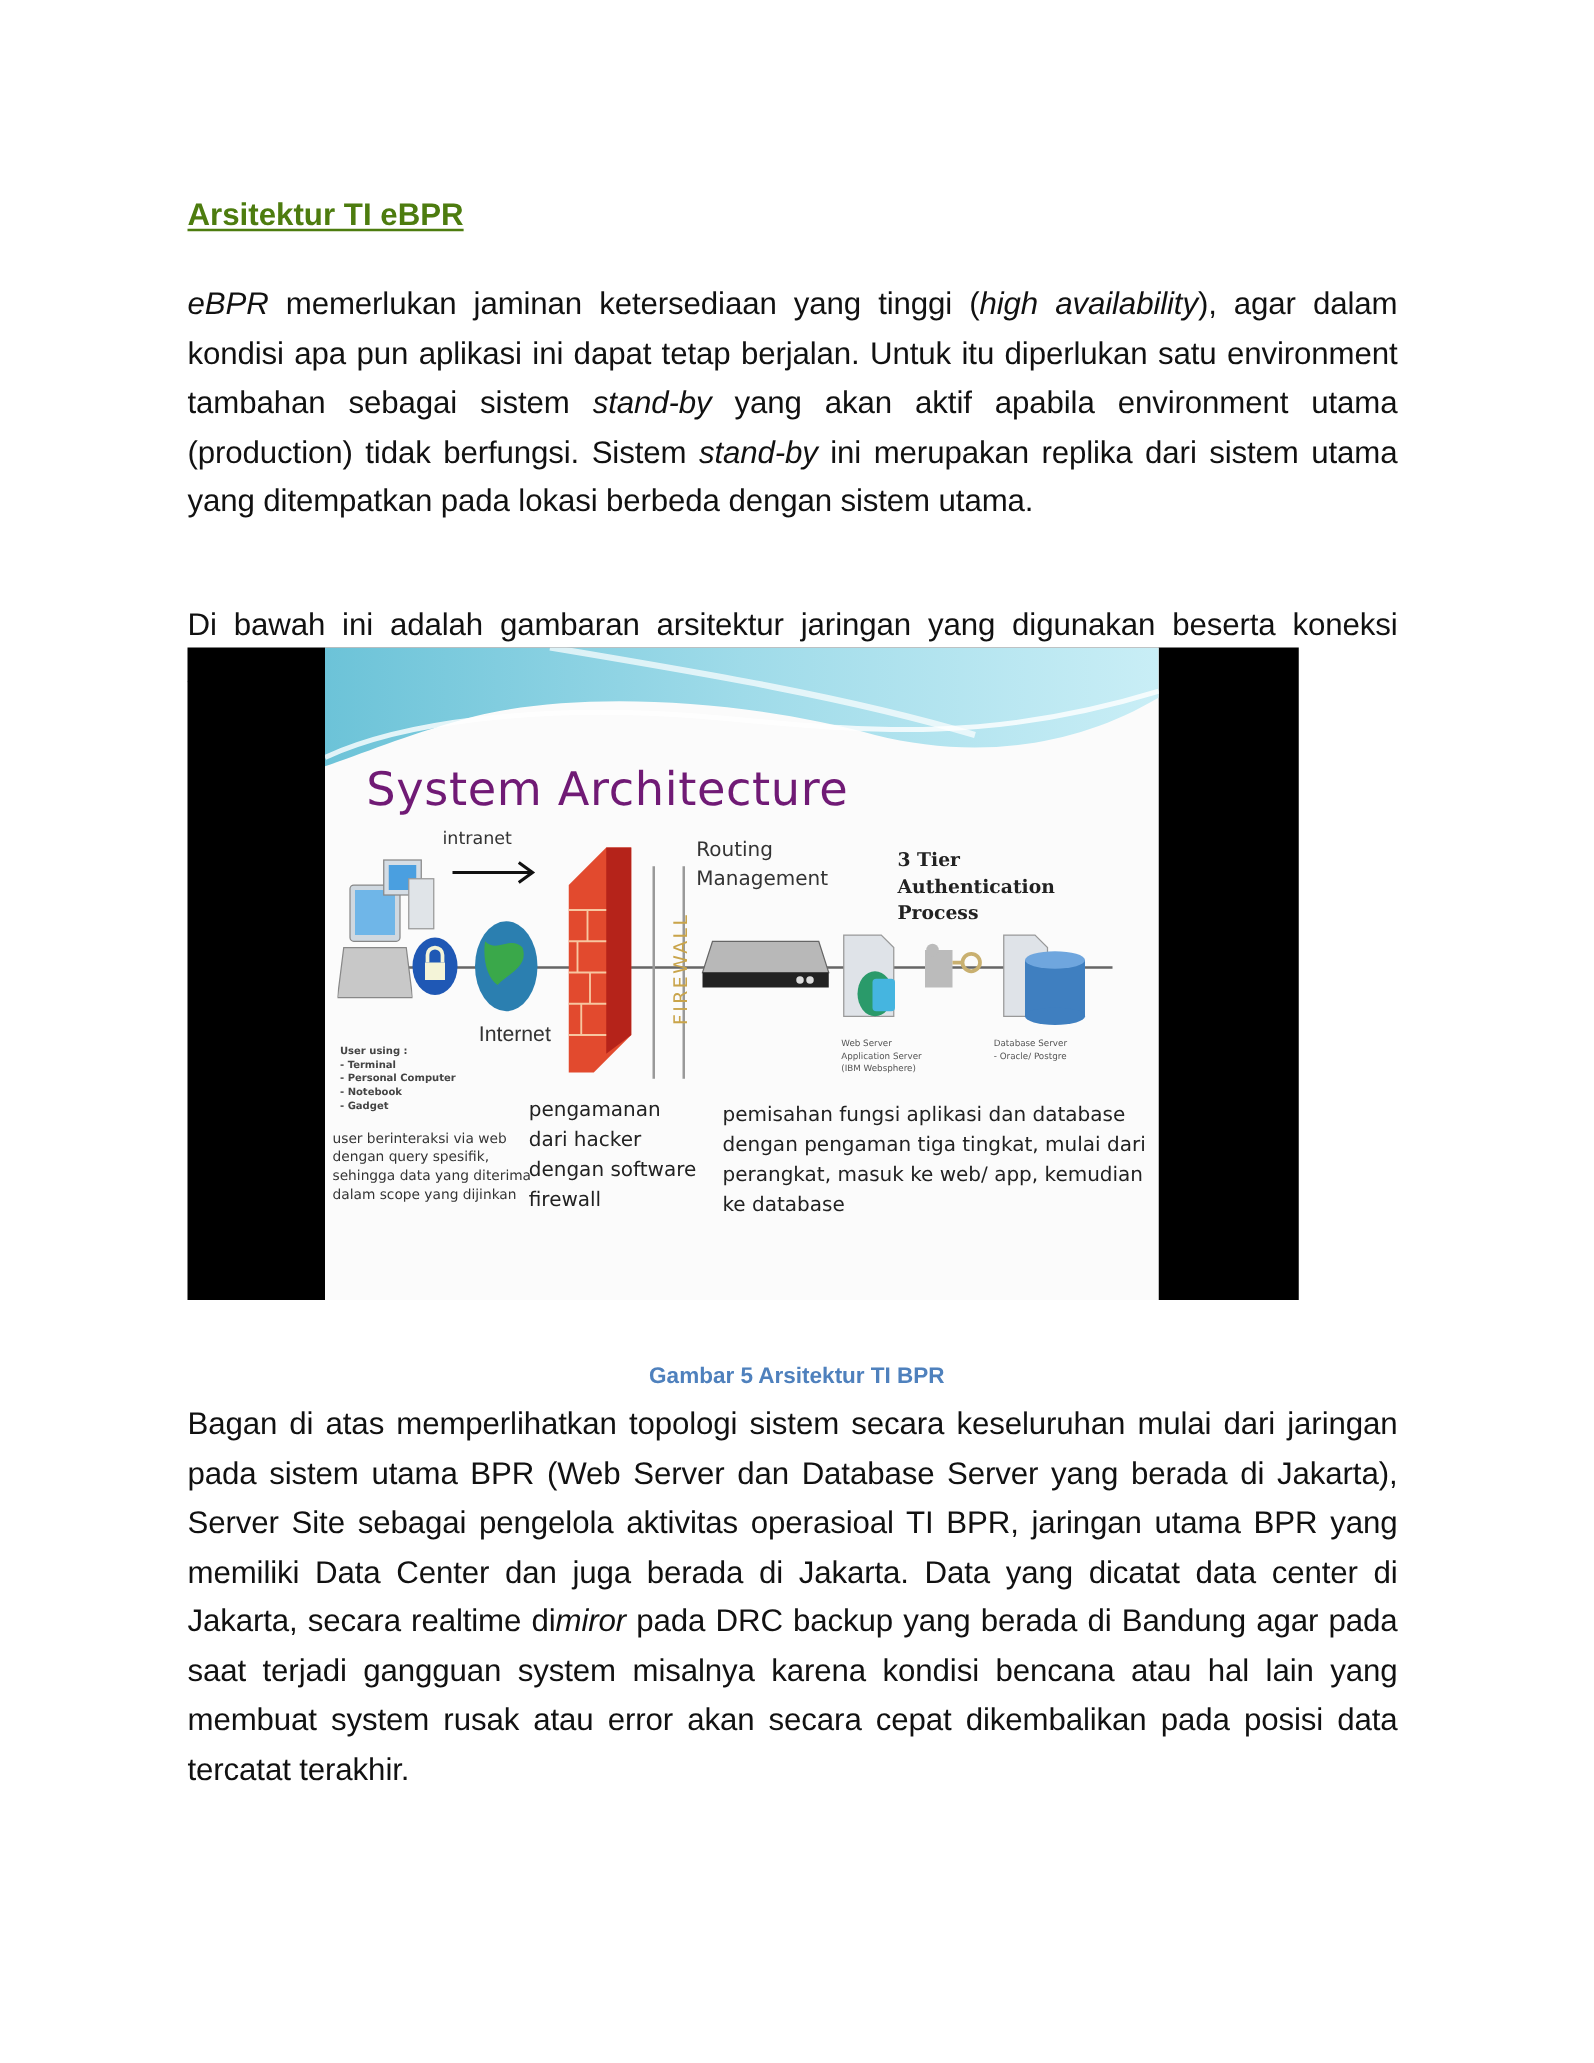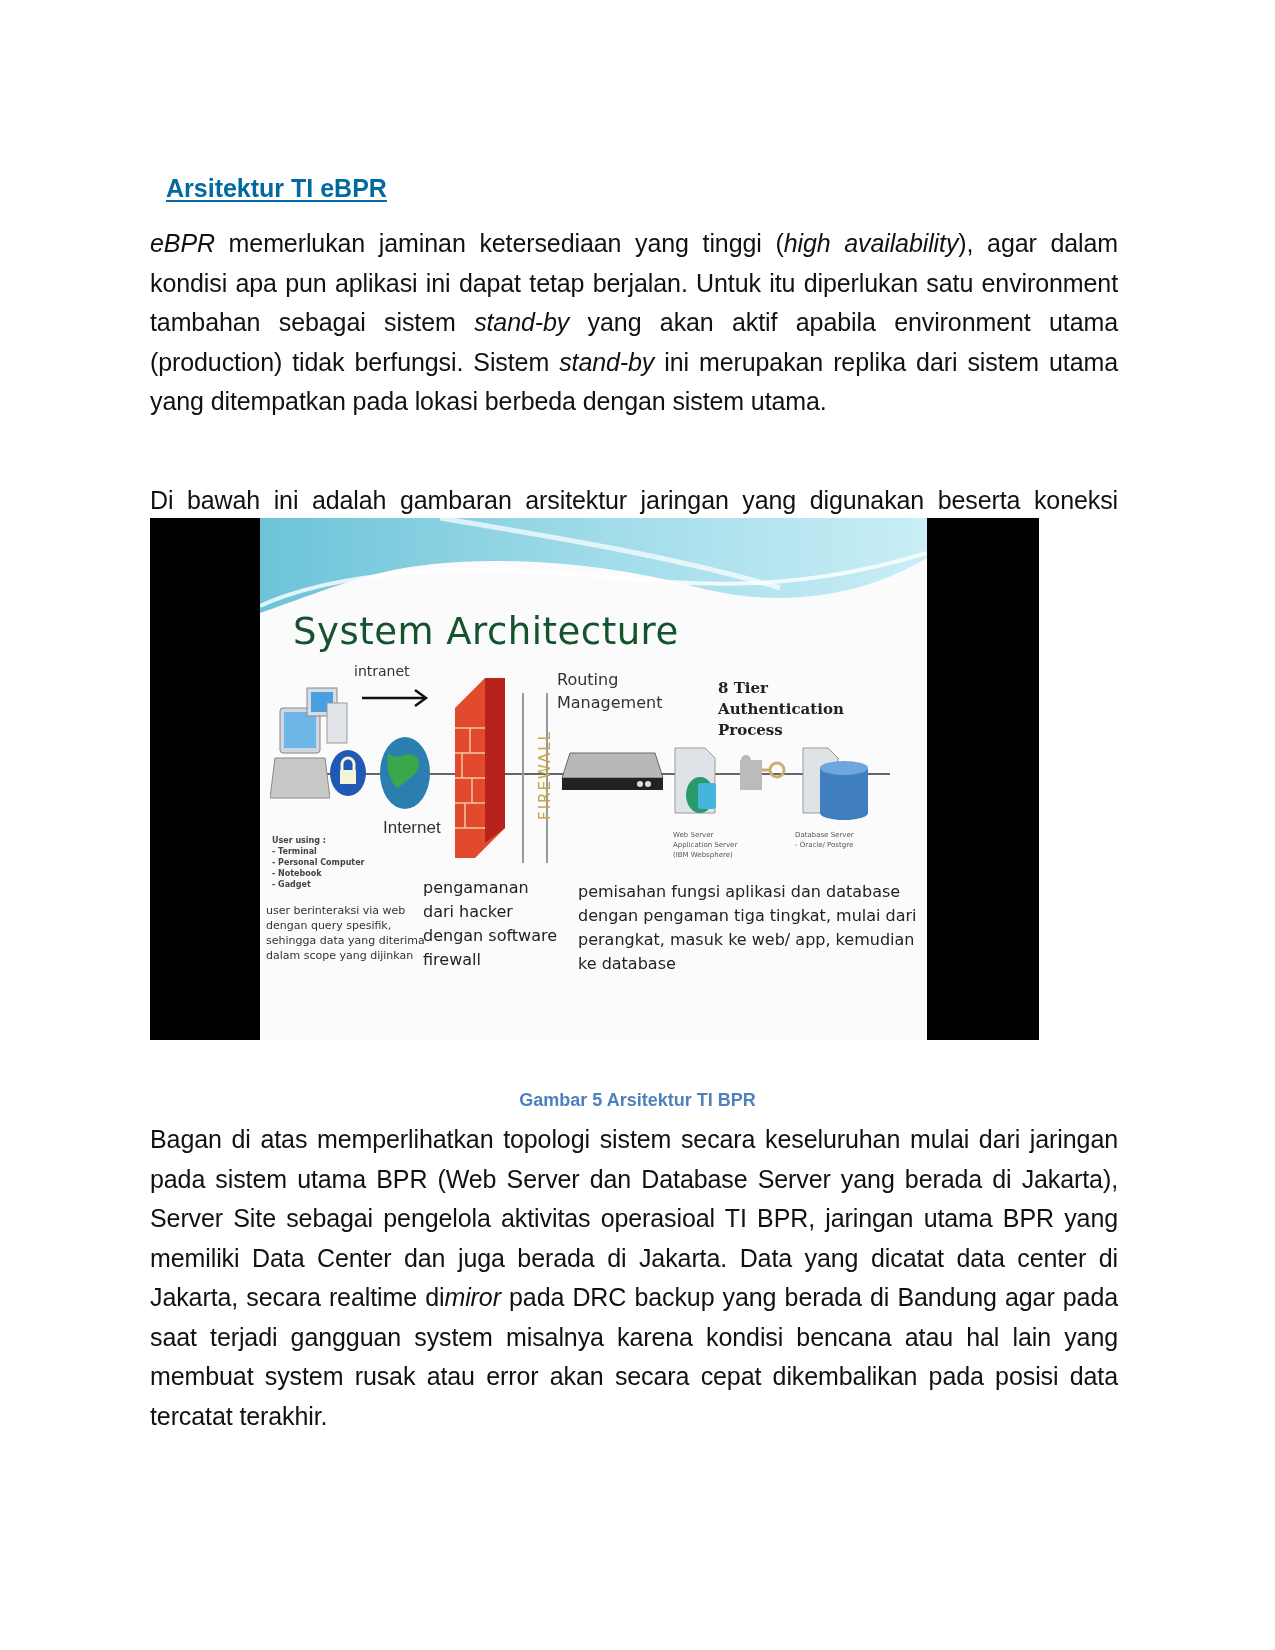--- a/index.html
+++ b/index.html
@@ -1,31 +1,31 @@
 <!DOCTYPE html>
 <html><head>
 <meta charset="utf-8">
 <style>
   html, body { margin: 0; padding: 0; background: #ffffff; }
   body { width: 1275px; height: 1650px; position: relative; overflow: hidden;
          font-family: "Liberation Sans", sans-serif; color: #111; }
   .heading { position: absolute; left: 150px; top: 158px; font-size: 25px; font-weight: bold;
-             color: #0369a1; text-decoration: underline; text-underline-offset: 3px; margin: 16px; }
+             color: #4d7c0f; text-decoration: underline; text-underline-offset: 3px; margin: 0; }
   .para { position: absolute; left: 150px; width: 968px; font-size: 25px; line-height: 39.5px;
           text-align: justify; margin: 0; letter-spacing: -0.1px; }
   #p1 { top: 224px; }
   #p2 { top: 458px; margin-top: 23px; }
   #p3 { top: 1120px; }
   .caption { position: absolute; left: 0; width: 1275px; top: 1090px; text-align: center;
              font-size: 18px; font-weight: bold; color: #4f81bd; }
   .figure { position: absolute; left: 150px; top: 518px; width: 889px; height: 522px; background: #000; }
   .slide { position: absolute; left: 110px; top: 0; width: 667px; height: 522px; background: #fbfbfb; overflow: hidden;
            font-family: "DejaVu Sans", sans-serif; }
   .slide .wave { position: absolute; left: 0; top: 0; width: 667px; height: 110px; }
-  .slide-title { position: absolute; left: 33px; top: 92px; font-size: 37px; color: #14532d; letter-spacing: 0.5px; }
+  .slide-title { position: absolute; left: 33px; top: 92px; font-size: 37px; color: #701a75; letter-spacing: 0.5px; }
   .lbl { position: absolute; color: #333; }
   .small { font-size: 8px; line-height: 11px; color: #444; font-weight: bold; }
   .desc { font-size: 16px; line-height: 24px; color: #222; }
   .desc-s { font-size: 11px; line-height: 15px; color: #333; }
   .serif-b { font-family: "DejaVu Serif", serif; font-weight: bold; font-size: 15px; line-height: 21px; color: #222; }
   svg { display: block; }
 </style>
 </head>
 <body>
 
@@ -108,21 +108,21 @@
       <div>Management</div>
     </div>
     <svg style="position:absolute;left:300px;top:230px" width="105" height="45">
       <polygon points="10,5 95,5 103,30 2,30" fill="#b8b8b8" stroke="#666"></polygon>
       <rect x="2" y="30" width="101" height="12" fill="#222"></rect>
       <circle cx="80" cy="36" r="3" fill="#ddd"></circle>
         <circle cx="88" cy="36" r="3" fill="#ddd"></circle>
     </svg>
 
     <div class="lbl serif-b" style="left:458px;top:160px;">
-      <div>8 Tier</div>
+      <div>3 Tier</div>
       <div>Authentication</div>
       <div>Process</div>
     </div>
 
     <svg style="position:absolute;left:410px;top:225px" width="55" height="75">
       <polygon points="5,5 35,5 45,15 45,70 5,70" fill="#dfe3e8" stroke="#999"></polygon>
       <ellipse cx="30" cy="52" rx="14" ry="18" fill="#2a9a6a"></ellipse>
       <rect x="28" y="40" width="18" height="26" rx="3" fill="#45b5e0"></rect>
     </svg>
 

